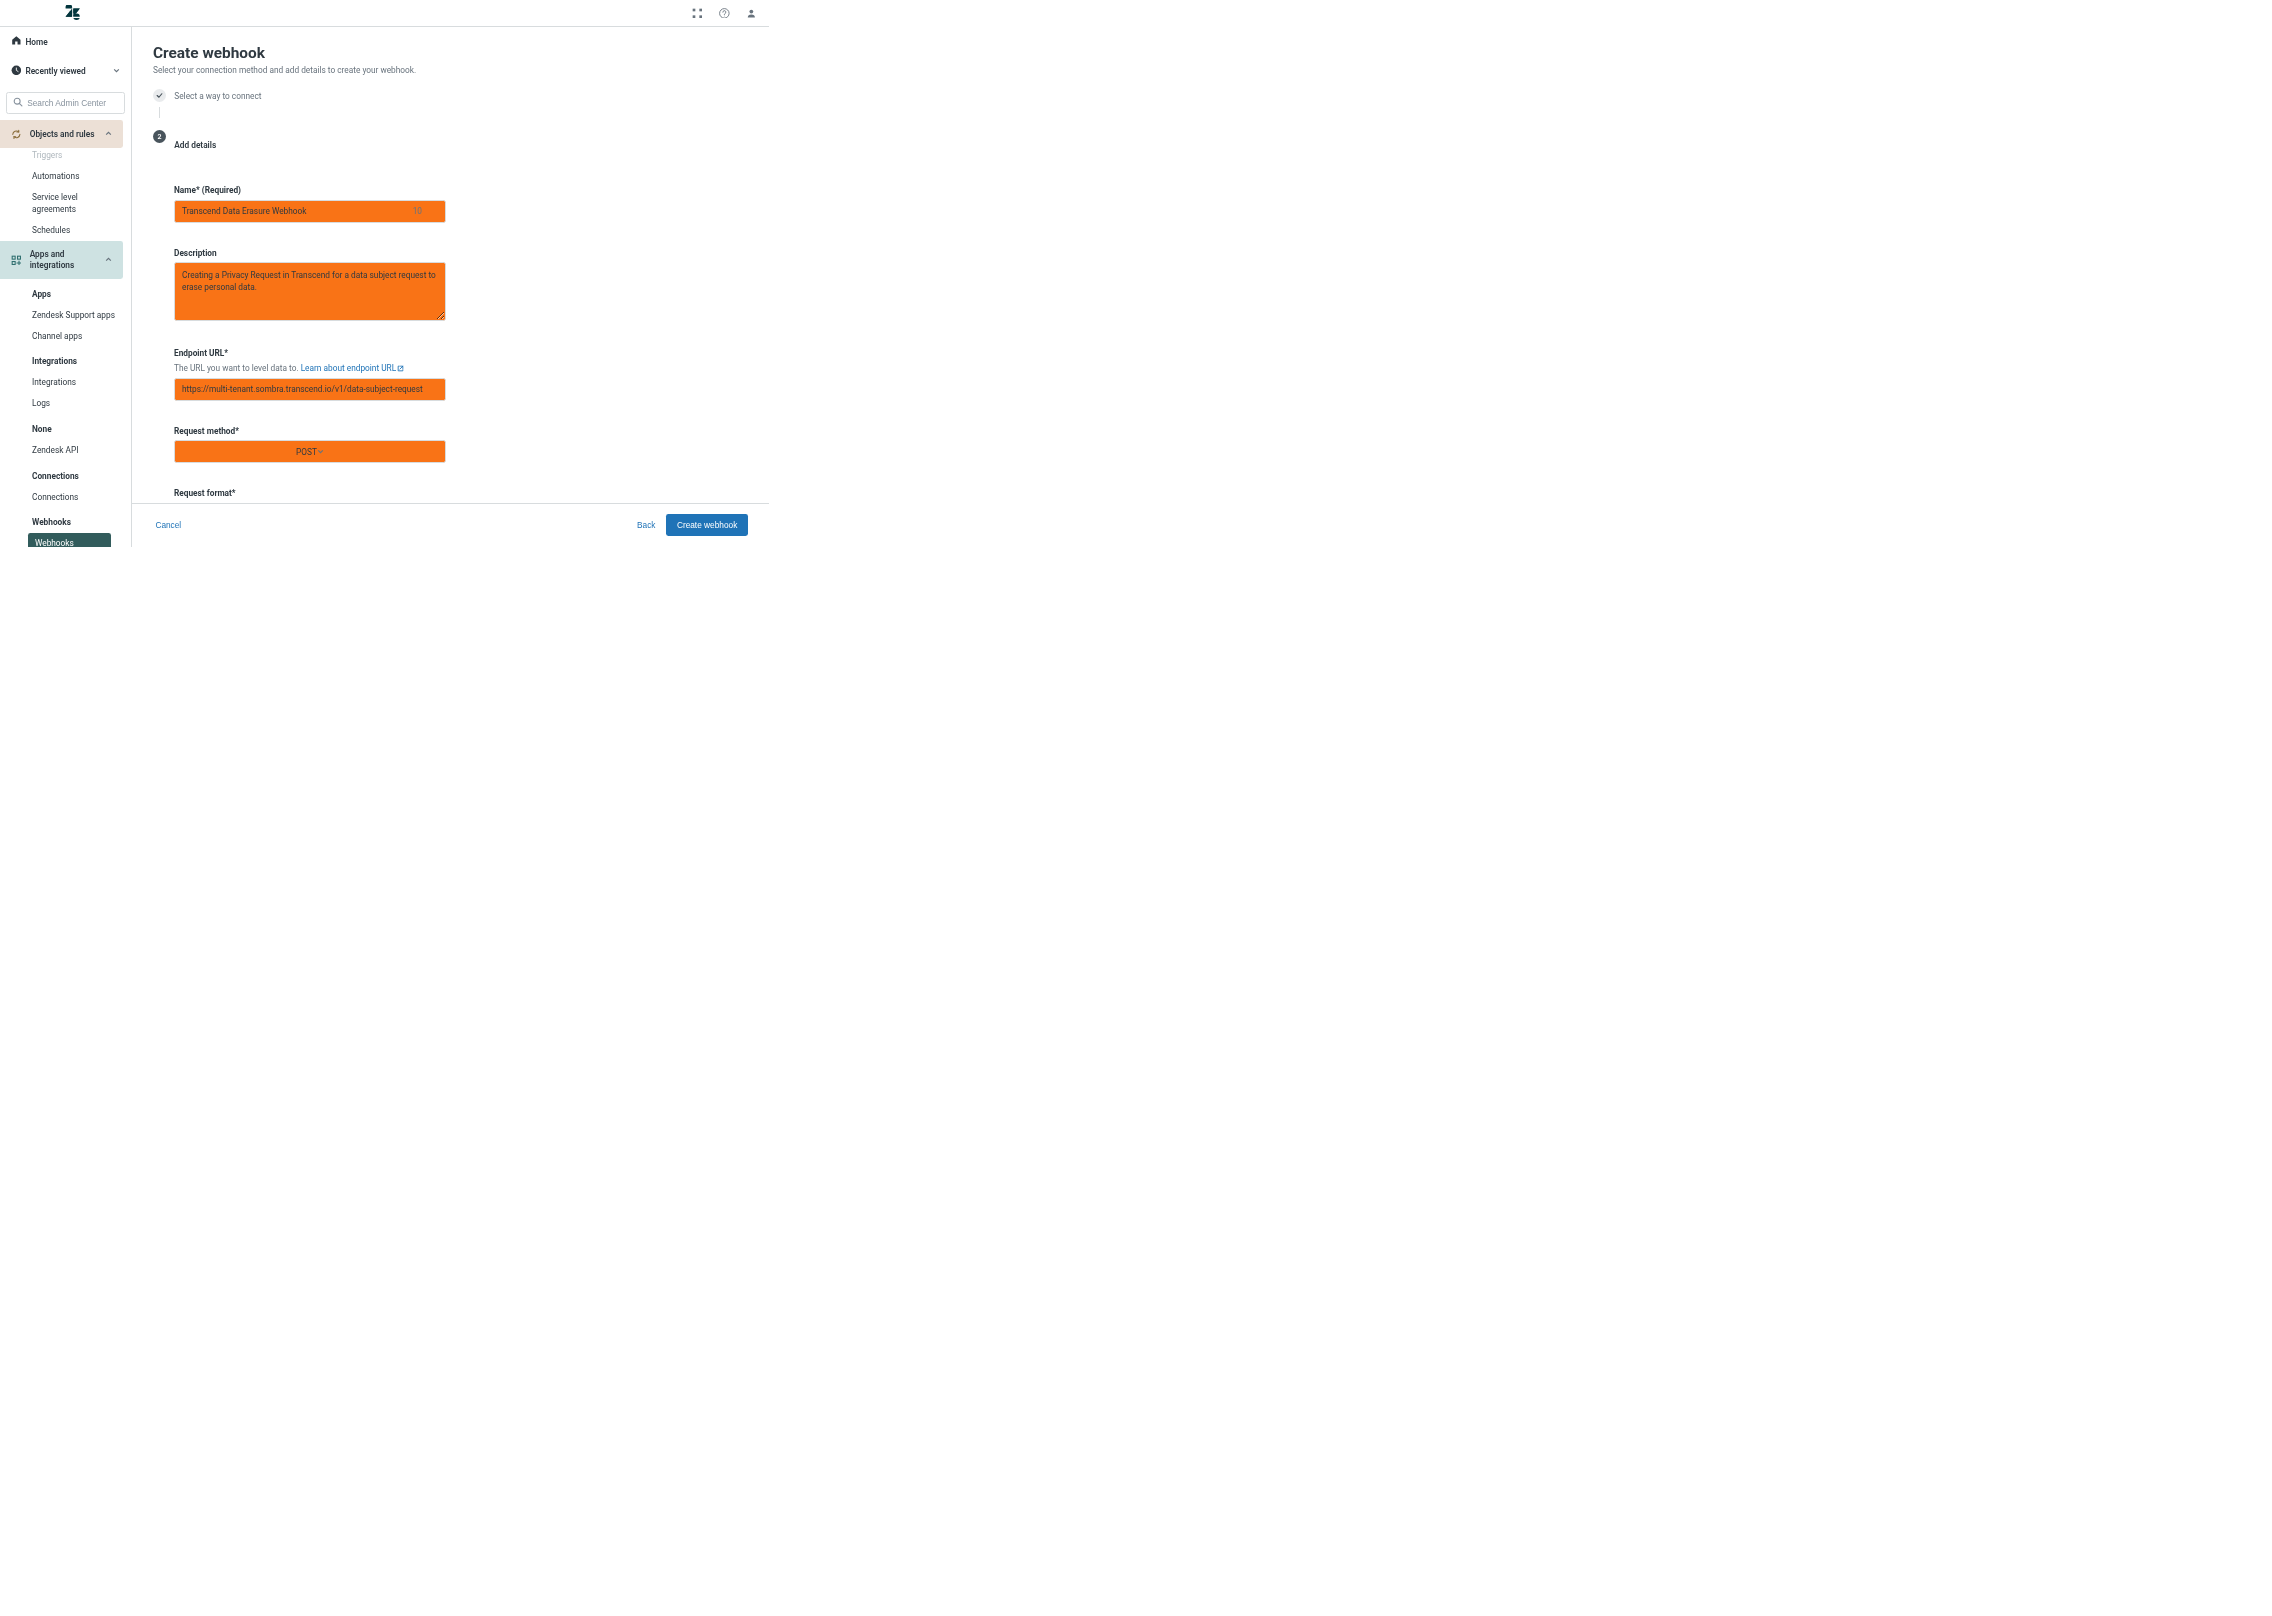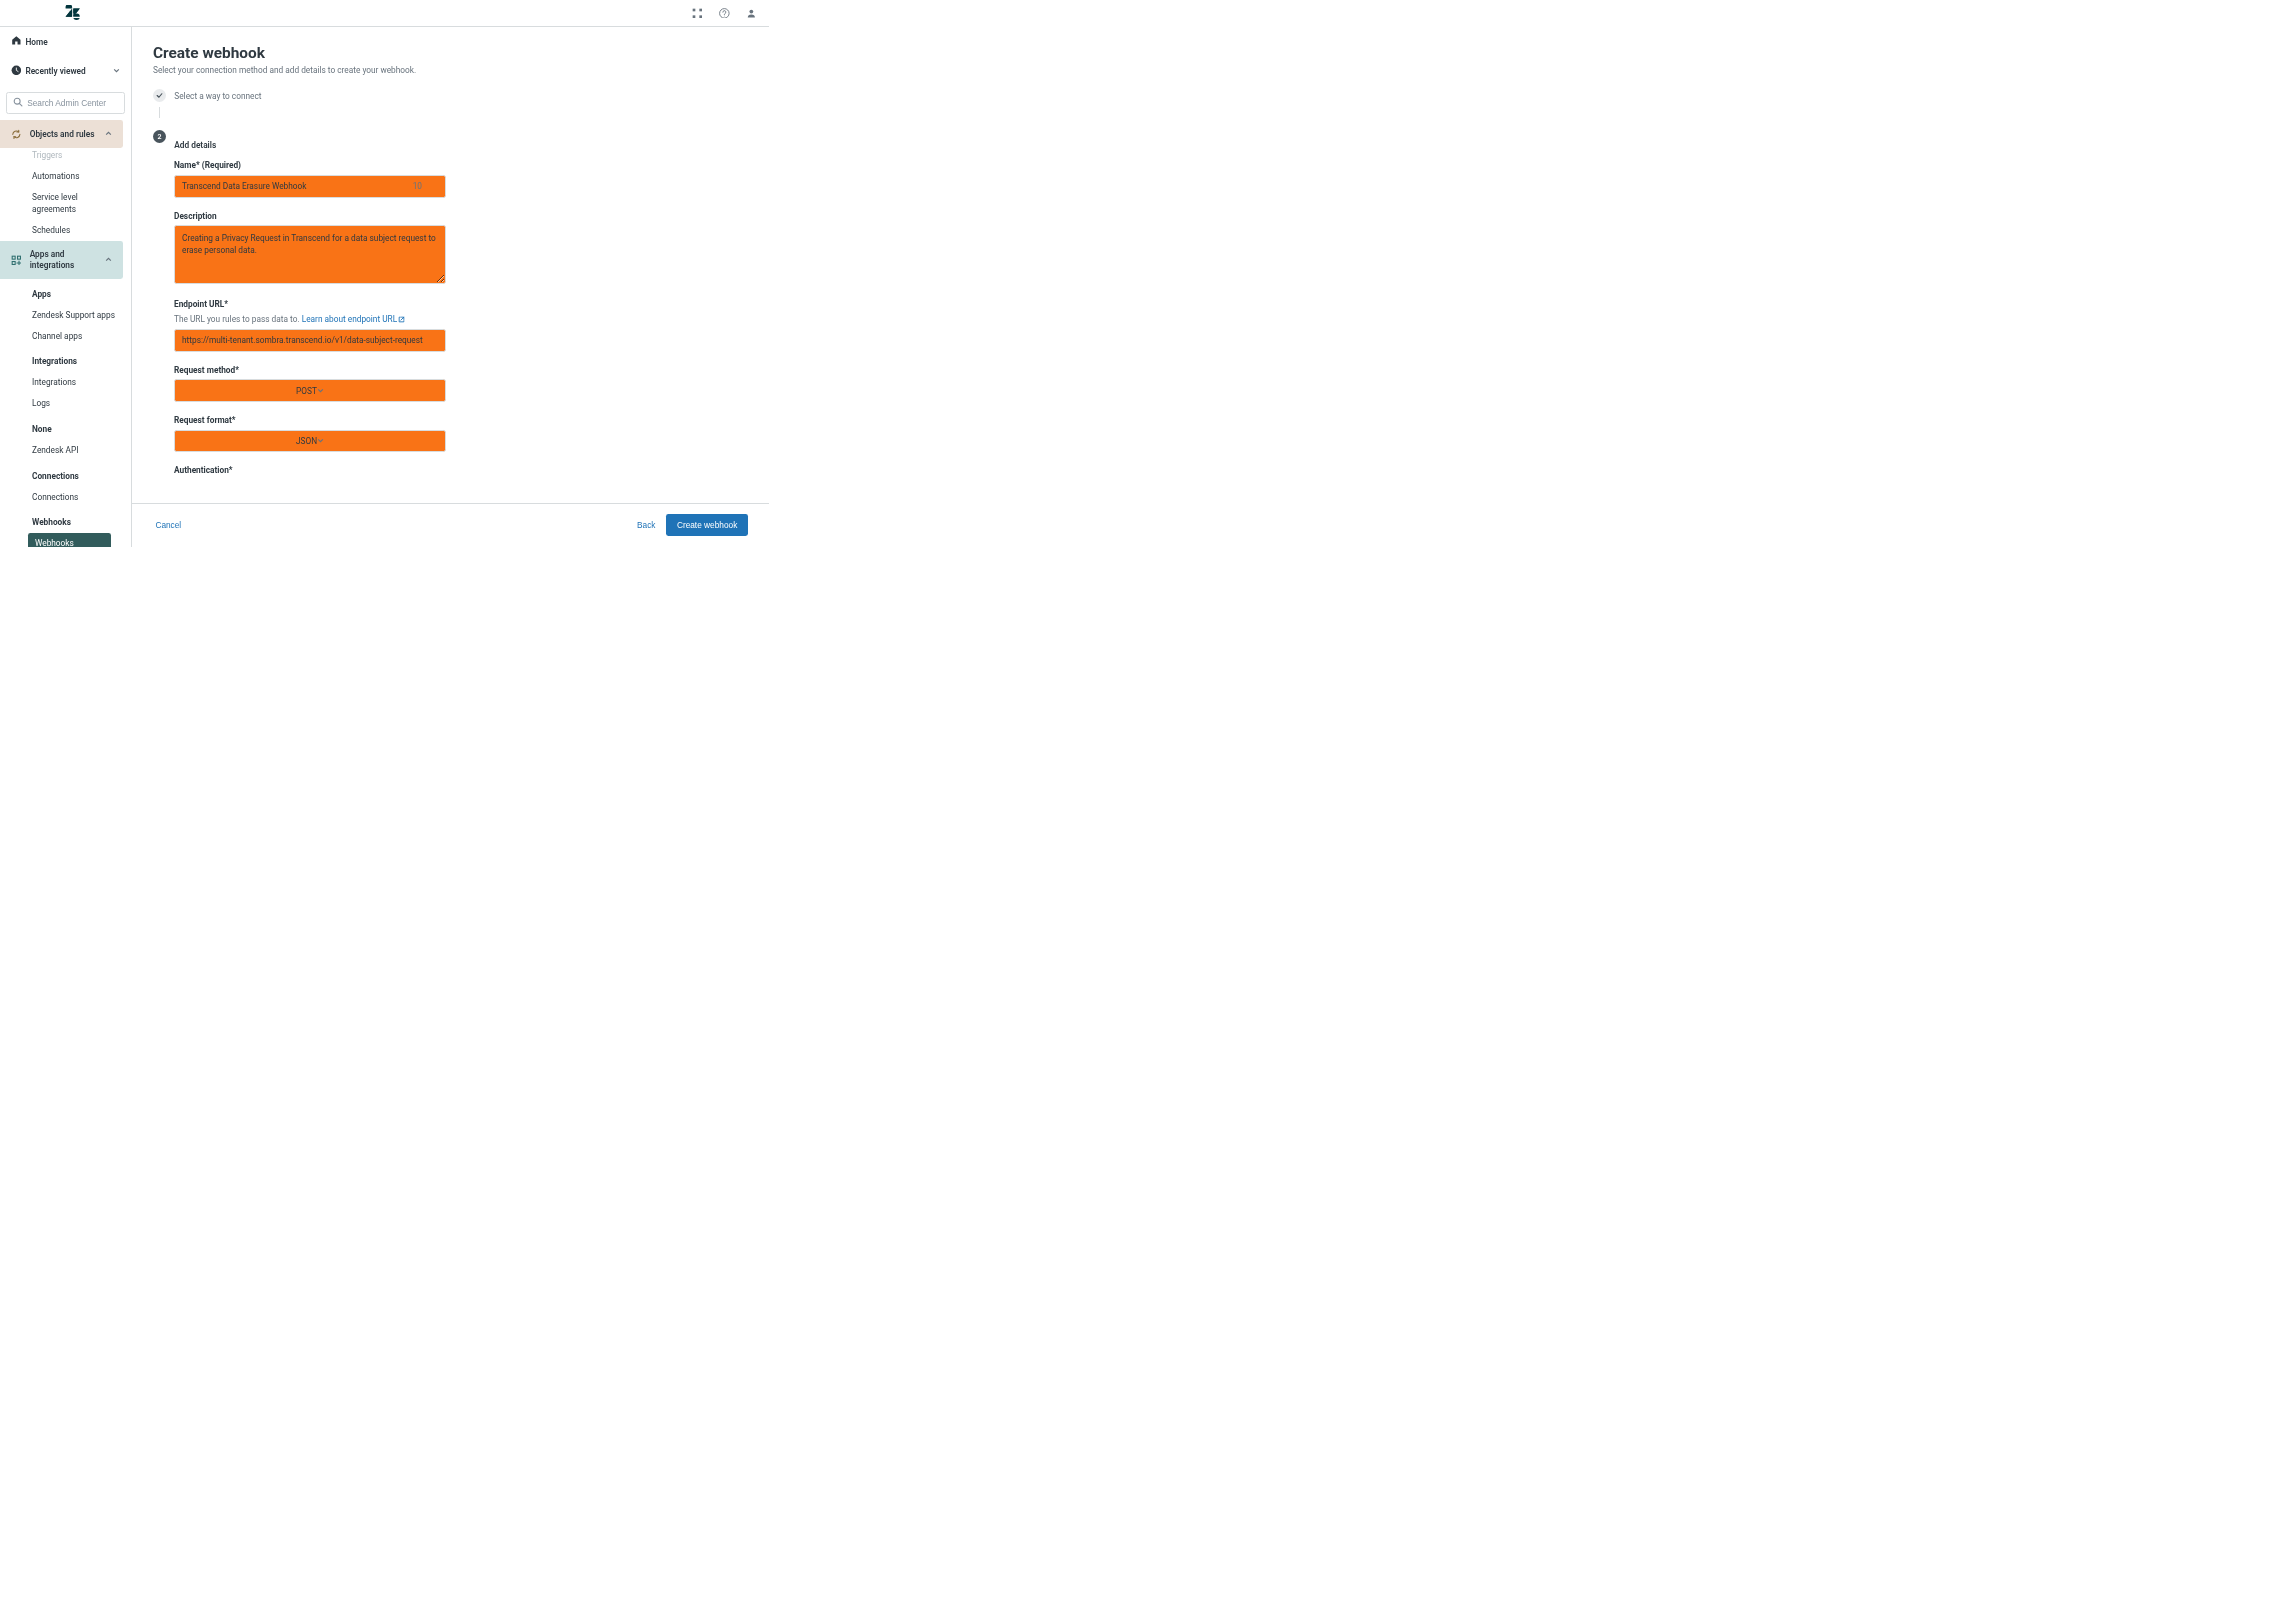--- a/index.html
+++ b/index.html
@@ -158,21 +158,21 @@
     .step-connector {
       width: 0.6px;
       height: 10.7px;
       background: #d8dcde;
       margin-left: 6px;
       margin-bottom: 6px;
     }
     
     .form { margin-left: 21px; max-width: 272px; padding-top: 6px; }
     .field { margin-bottom: 13px; }
-    .field-label { font-weight: 700; font-size: 8.3px; margin-bottom: 4.7px; display: block; }
+    .field-label { font-weight: 700; font-size: 8.3px; margin-bottom: 4.7px; display: block; margin-top: 25px; }
     .field-help { color: #68737d; font-size: 8.3px; margin-bottom: 4.7px; }
     .field-help a { color: #1f73b7; text-decoration: none; }
     .ext-icon { display: inline-block; vertical-align: -0.6px; margin-left: 1.2px; }
     .ext-icon svg { width: 7px; height: 7px; }
     
     .text-input, .textarea, .select {
       width: 100%;
       border: 0.6px solid #d8dcde;
       border-radius: 2.4px;
       padding: 5.3px 7px;
@@ -418,21 +418,21 @@
         </div>
 
         <div class="field">
           <label class="field-label">Description</label>
           <textarea class="textarea" style="">Creating a Privacy Request in Transcend for a data subject request to erase personal data.</textarea>
         </div>
 
         <div class="field">
           <label class="field-label">Endpoint URL*</label>
           <p class="field-help">
-            <span>The URL you rules to pass data to. </span><a href="#">Learn about endpoint URL</a><span class="ext-icon"><svg viewBox="0 0 12 12" fill="none" stroke="#1f73b7" stroke-width="1.5">
+            <span>The URL you want to level data to. </span><a href="#">Learn about endpoint URL</a><span class="ext-icon"><svg viewBox="0 0 12 12" fill="none" stroke="#1f73b7" stroke-width="1.5">
                   <path d="M4 2 H2 V10 H10 V8 M6 2 H10 V6 M10 2 L5 7" stroke-linecap="round" stroke-linejoin="round"></path>
                 </svg></span>
           </p>
           <input class="text-input" type="text" value="https://multi-tenant.sombra.transcend.io/v1/data-subject-request" style="">
         </div>
 
         <div class="field">
           <label class="field-label">Request method*</label>
           <div class="select">
             <span>POST</span>

